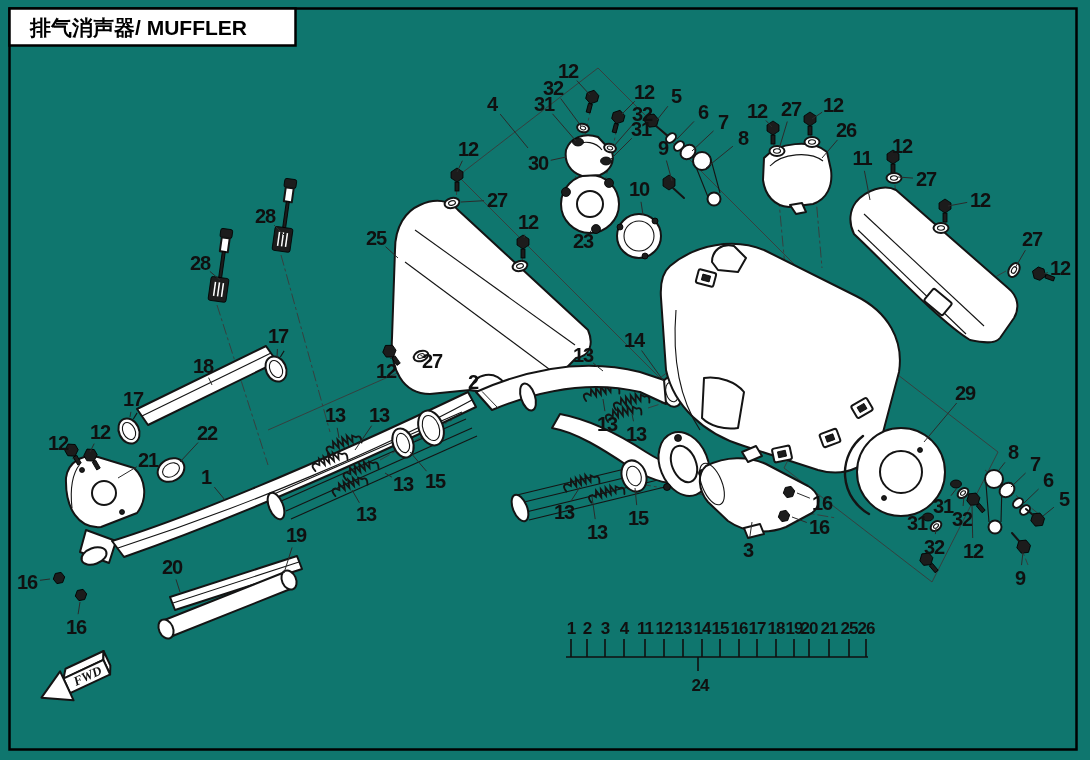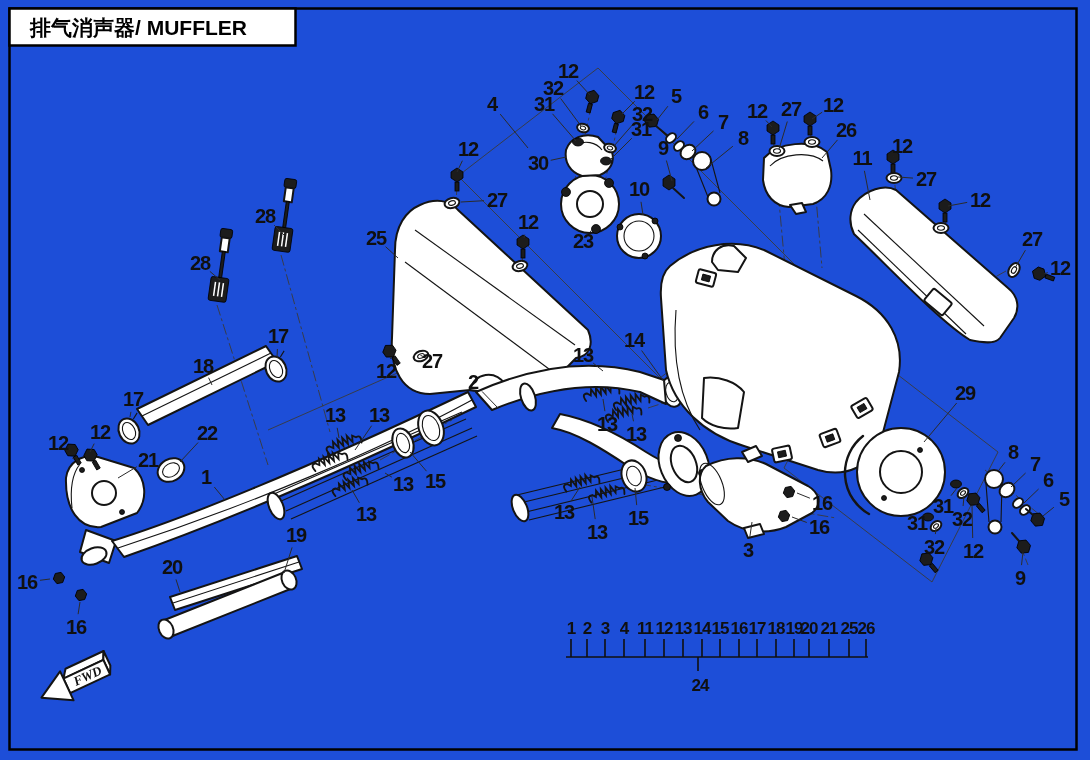--- a/index.html
+++ b/index.html
@@ -1,16 +1,16 @@
 <!DOCTYPE html>
 <html><head>
 <meta charset="utf-8">
 <style>
   html,body{margin:0;padding:0;background:#fff;}
-  #stage{position:relative;width:1090px;height:760px;background:#1d4ed8;}
+  #stage{position:relative;width:1090px;height:760px;background:#0f766e;}
   svg{display:block;font-family:"Liberation Sans",sans-serif;}
   .part{fill:#fff;stroke:#141414;stroke-width:2;stroke-linejoin:round;stroke-linecap:round;}
   .thin{fill:none;stroke:#141414;stroke-width:1.1;}
   .arc{fill:none;stroke:#141414;stroke-width:2.4;stroke-linecap:round;}
   .dark{fill:#1c1c1c;stroke:#000;stroke-width:.8;}
   .cline{fill:none;stroke:#3a3a3a;stroke-width:.9;}
   .cdash{fill:none;stroke:#3a3a3a;stroke-width:.9;stroke-dasharray:11 3 3 3;}
   .spring{fill:none;stroke:#141414;stroke-width:1.8;stroke-linecap:round;}
   .leader{stroke:#2b2b2b;stroke-width:1;}
   .callout{font-weight:bold;font-size:20px;fill:#101010;letter-spacing:-1px;text-anchor:middle;}

